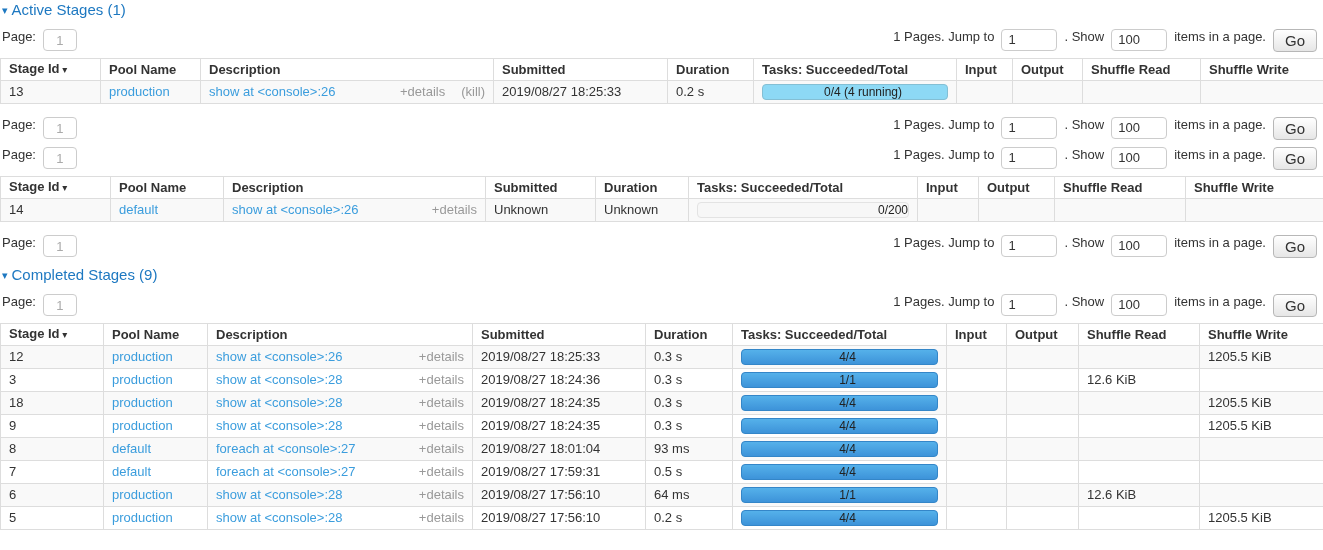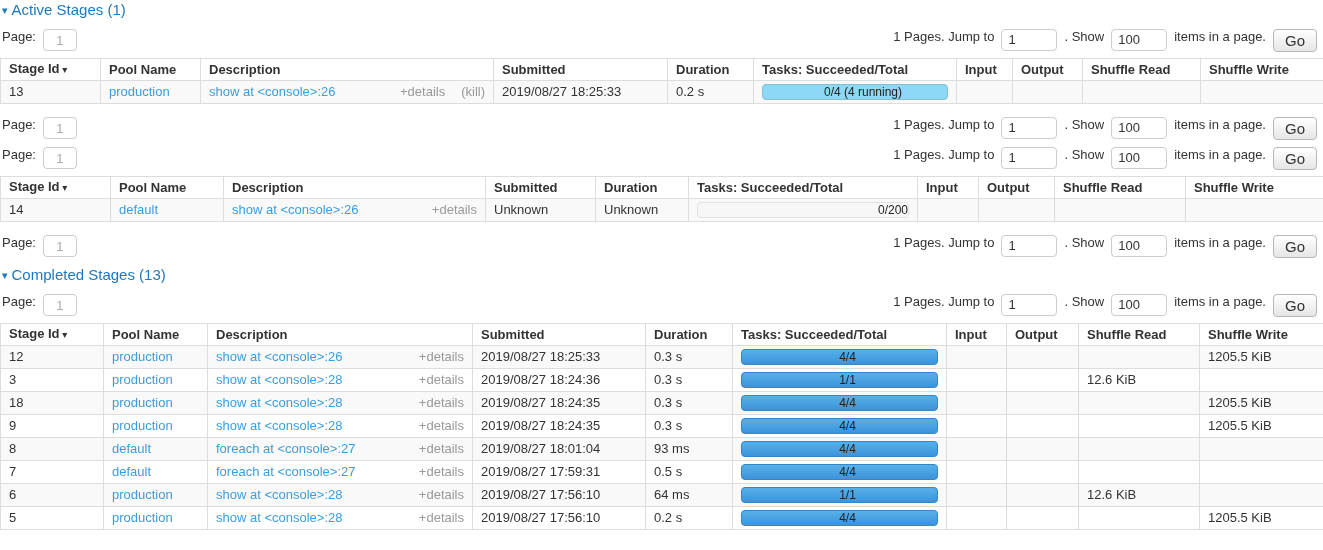--- a/index.html
+++ b/index.html
@@ -208,21 +208,21 @@
         <input class="jump-input" value="1" style="">
         <span>. Show</span>
         <input class="show-input" value="100" style="">
         <span>items in a page.</span>
         <button class="go-btn">Go</button>
       </div>
     </div>
   </section>
 
   <section>
-    <div class="sec-title"><span class="caret">▾</span><span>Completed Stages (13)</span></div>
+    <div class="sec-title"><span class="caret">▾</span><span>Completed Stages (9)</span></div>
 
     <div class="pager">
       <div class="pager-left">
         <span>Page:</span>
         <input class="page-input" value="1" style="">
       </div>
       <div class="pager-right">
         <span>1 Pages. Jump to</span>
         <input class="jump-input" value="1" style="">
         <span>. Show</span>

